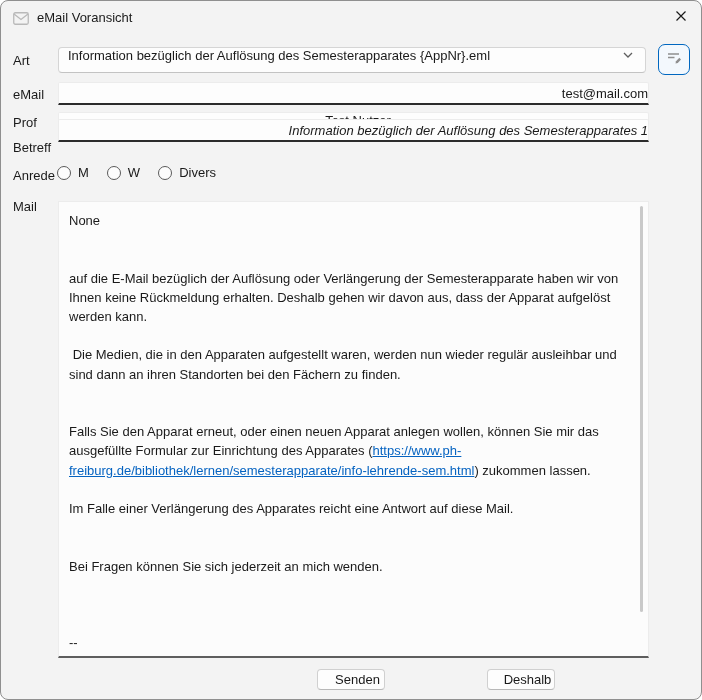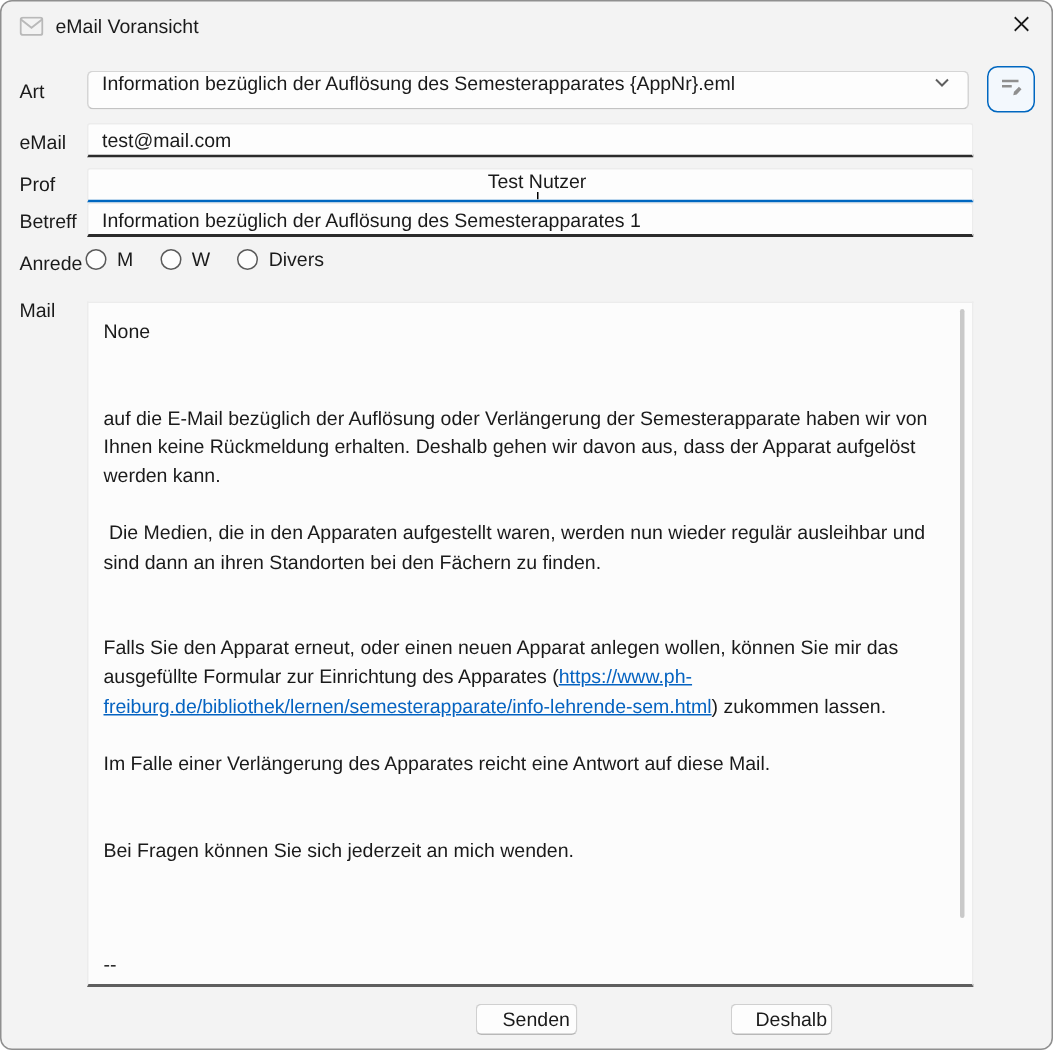--- a/index.html
+++ b/index.html
@@ -48,25 +48,25 @@
   }
   
   .text-input {
     position: absolute; left: 57px; width: 591px; height: 23px;
     background: #fdfdfd;
     border: 1px solid #ececec;
     border-bottom: 2px solid #2b2b2b;
     border-radius: 2px 2px 0 0;
     font-size: 13px; color: #1a1a1a;
     display: flex; align-items: center; padding-left: 9px;
-    white-space: nowrap; overflow: hidden;
+    white-space: nowrap; overflow: hidden; justify-content: flex-end;
   }
   .inp-email   { top: 81px; }
   .inp-prof    { top: 111px; border-bottom-color: #0067c0; flex-direction: column; }
-  .inp-betreff { top: 134px; }
+  .inp-betreff { top: 118px; font-style: italic; }
   .caret { display: inline-block; width: 1px; height: 15px; background: #000; margin-left: 1px; }
   
   .anrede-options { position: absolute; left: 56px; top: 164px; display: flex; align-items: center; font-size: 13px; }
   .radio-option { display: flex; align-items: center; margin-right: 18px; cursor: default; }
   .radio-circle {
     width: 14px; height: 14px; border: 1.5px solid #5a5a5a; border-radius: 50%;
     background: #fdfdfd; display: inline-block; flex: none;
   }
   .radio-label { margin-left: 7px; color: #1a1a1a; }
   

